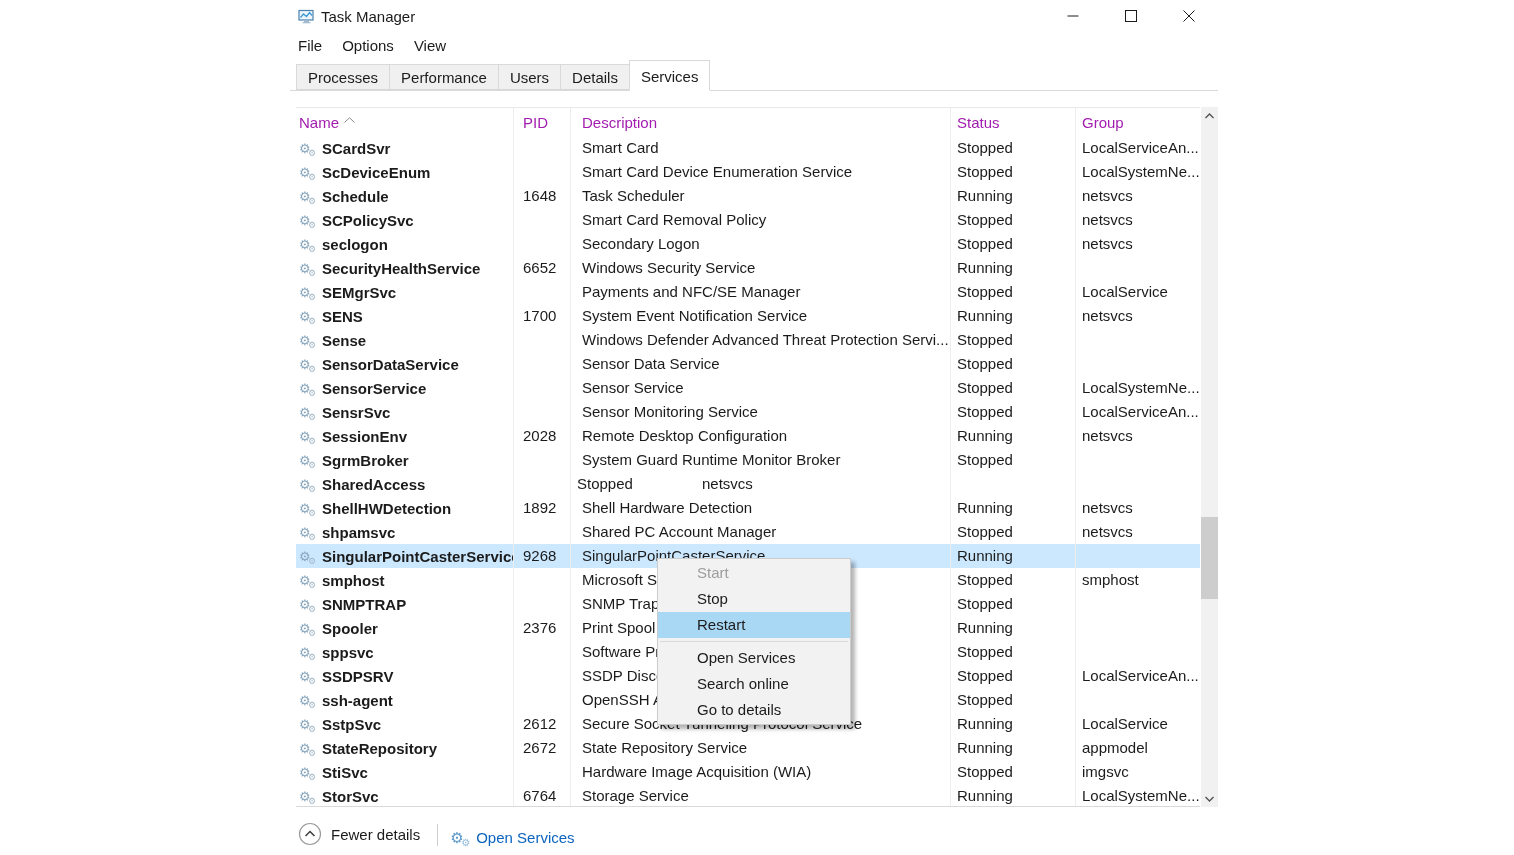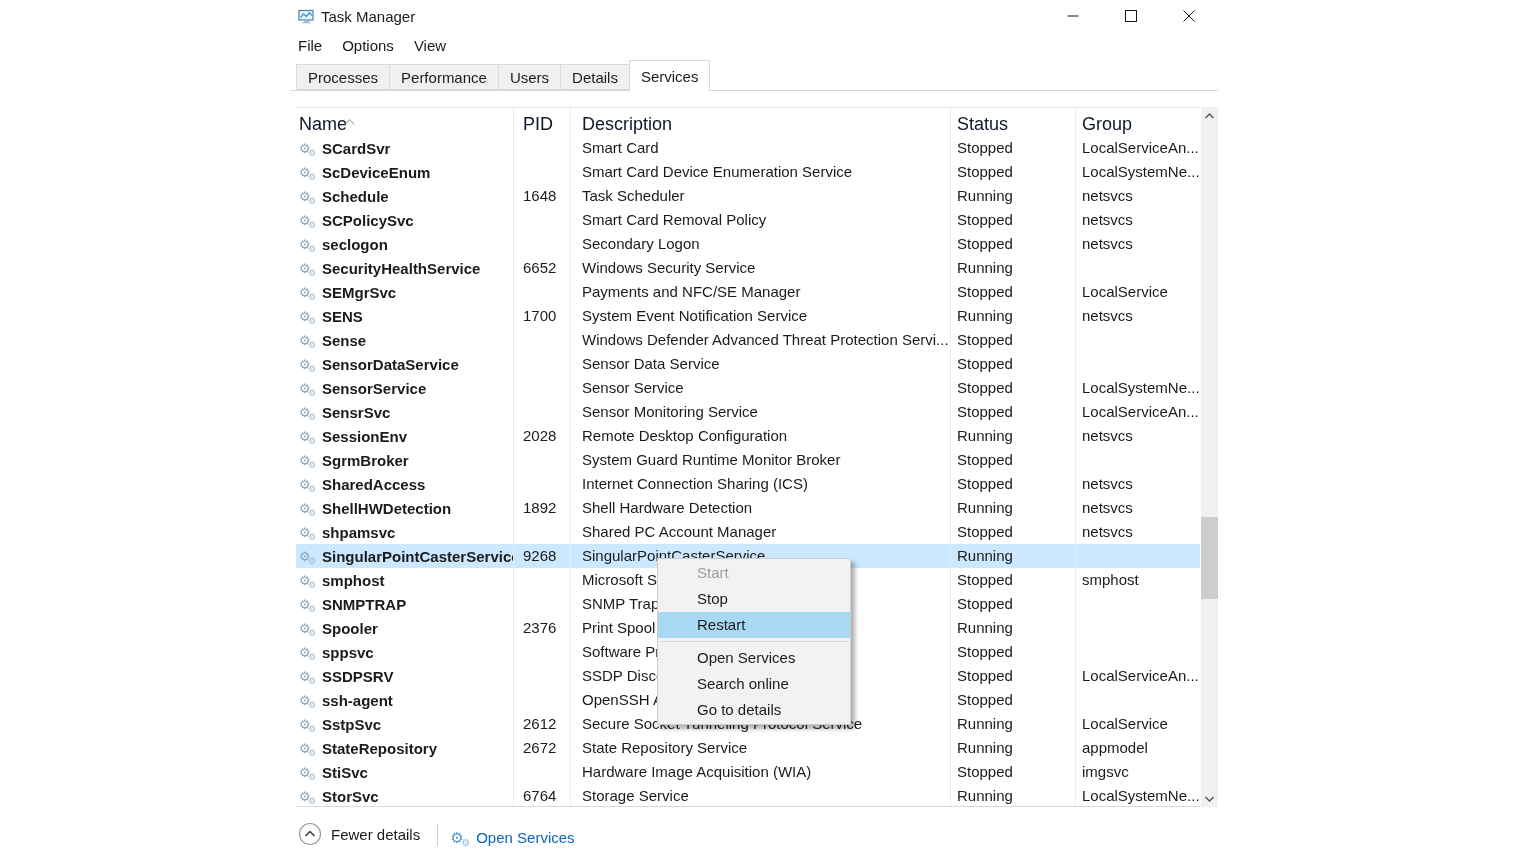--- a/index.html
+++ b/index.html
@@ -21,21 +21,21 @@
   .menu-item:first-child { padding-left:8px; }
 
   
   .tabbar { position:absolute; left:0; top:58px; width:100%; height:33px; display:flex; align-items:flex-end; border-bottom:1px solid #d9d9d9; padding-left:6px; }
   .tab { height:26px; line-height:25px; padding:0 11px; background:#f0f0f0; border:1px solid #d9d9d9; margin-right:-1px; font-size:15px; position:relative; }
   .tab.active { height:31px; line-height:31px; background:#fff; border-bottom:1px solid #fff; margin-bottom:-1px; z-index:2; }
 
   
   .table-region { position:absolute; left:6px; top:107px; width:904px; height:700px; border-top:1px solid #e8e8e8; border-bottom:1px solid #d9d9d9; overflow:hidden; }
   .thead { position:relative; height:28px; display:flex; }
-  .hcell { font-size:18px; color:#0f172a; padding-top:6px; white-space:nowrap; overflow:hidden; position:relative; }
+  .hcell { font-size:15px; color:#a21caf; padding-top:6px; white-space:nowrap; overflow:hidden; position:relative; }
   .sort-chip { position:absolute; left:48px; top:1px; }
   .tbody { position:relative; }
   .row { display:flex; height:24px; align-items:center; }
   .row.sel { background:#cce8ff; }
   .cell { font-size:15px; white-space:nowrap; overflow:hidden; height:24px; line-height:24px; }
   .c-name { padding-left:3px; }
   .c-pid  { padding-left:10px; }
   .c-desc { padding-left:12px; }
   .c-stat { padding-left:7px; }
   .c-grp  { padding-left:7px; }
@@ -223,21 +223,20 @@
           <div class="row">
             <div class="cell c-name" style="width: 217px;"><span class="gear">⚙<i>⚙</i></span><span class="svc-label">SgrmBroker</span></div>
             <div class="cell c-pid" style="width: 57px;"></div>
             <div class="cell c-desc" style="width: 380px;">System Guard Runtime Monitor Broker</div>
             <div class="cell c-stat" style="width: 125px;">Stopped</div>
             <div class="cell c-grp" style="width: 125px;"></div>
           </div>
           <div class="row">
             <div class="cell c-name" style="width: 217px;"><span class="gear">⚙<i>⚙</i></span><span class="svc-label">SharedAccess</span></div>
             <div class="cell c-pid" style="width: 57px;"></div>
-            <div class="cell c-desc" style="width: 380px;">Internet Connection Sharing (ICS)</div>
             <div class="cell c-stat" style="width: 125px;">Stopped</div>
             <div class="cell c-grp" style="width: 125px;">netsvcs</div>
           </div>
           <div class="row">
             <div class="cell c-name" style="width: 217px;"><span class="gear">⚙<i>⚙</i></span><span class="svc-label">ShellHWDetection</span></div>
             <div class="cell c-pid" style="width: 57px;">1892</div>
             <div class="cell c-desc" style="width: 380px;">Shell Hardware Detection</div>
             <div class="cell c-stat" style="width: 125px;">Running</div>
             <div class="cell c-grp" style="width: 125px;">netsvcs</div>
           </div>

